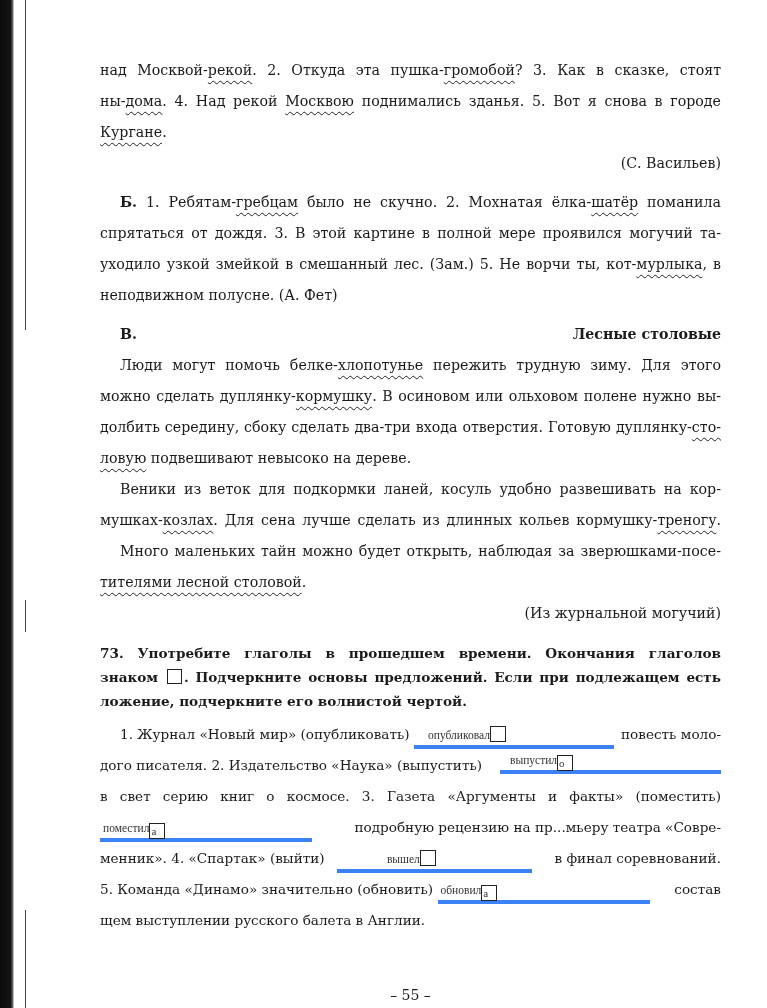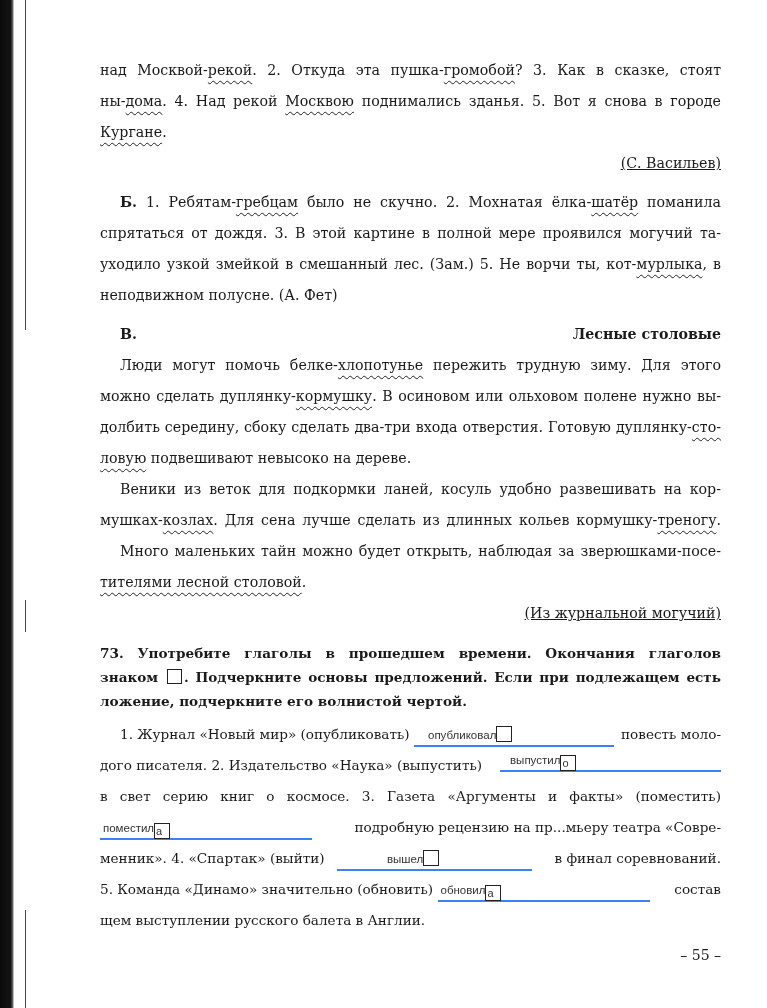--- a/index.html
+++ b/index.html
@@ -15,46 +15,46 @@
     .margin-line {
       position: absolute; left: 25px; width: 1px; background: #444;
     }
     .page {
       position: absolute; left: 100px; top: 55px; width: 621px;
       font-size: 14.2px; line-height: 31px;
     }
     .ln { position: relative; height: 31px; white-space: nowrap; }
     .ln.j { text-align: justify; text-align-last: justify; white-space: normal; height: 31px; overflow: hidden; }
     .ind { padding-left: 20px; }
-    .right { text-align: right; text-decoration: underline; }
+    .right { text-align: right; }
     .bold { font-weight: bold; }
     .wavy {
       text-decoration: underline wavy #222;
       text-decoration-thickness: 1px;
       text-underline-offset: 5px;
     }
     .gap { height: 8px; }
     .task .ln { font-size: 13.6px; }
     .task .ln.bold { height: 24px; line-height: 24px; }
     .answer {
-      display: inline-block; border-bottom: 2px solid #3b82f6; height: 20px;
+      display: inline-block; border-bottom: 4px solid #3b82f6; height: 20px;
       line-height: 20px; vertical-align: baseline; position: relative;
-      font-family: Liberation Sans, sans-serif;
+      font-family: Liberation Serif, serif;
       font-size: 11.5px; color: #333; text-align: left; text-indent: 0;
     }
     .answer .hw { padding-left: 14px; }
     .answer .box {
       display: inline-block; border: 1.5px solid #222; min-width: 12px; height: 14px;
       line-height: 14px; vertical-align: -3px; padding: 0 1px; font-size: 11px;
     }
     .sq {
       display: inline-block; width: 13px; height: 13px; border: 1.5px solid #222;
       vertical-align: -2px; margin: 0 2px;
     }
-    .pagenum { position: absolute; left: 0; width: 621px; top: 947px; text-align: right; font-size: 14px; }
+    .pagenum { position: absolute; left: 0; width: 621px; top: 987px; text-align: center; font-size: 14px; }
   </style>
 </head>
 <body>
 
 <div class="scan-edge"></div>
 <div class="margin-line" style="top:0;height:330px"></div>
 <div class="margin-line" style="top:600px;height:32px"></div>
 <div class="margin-line" style="top:910px;height:98px"></div>
 
 <div class="page">

